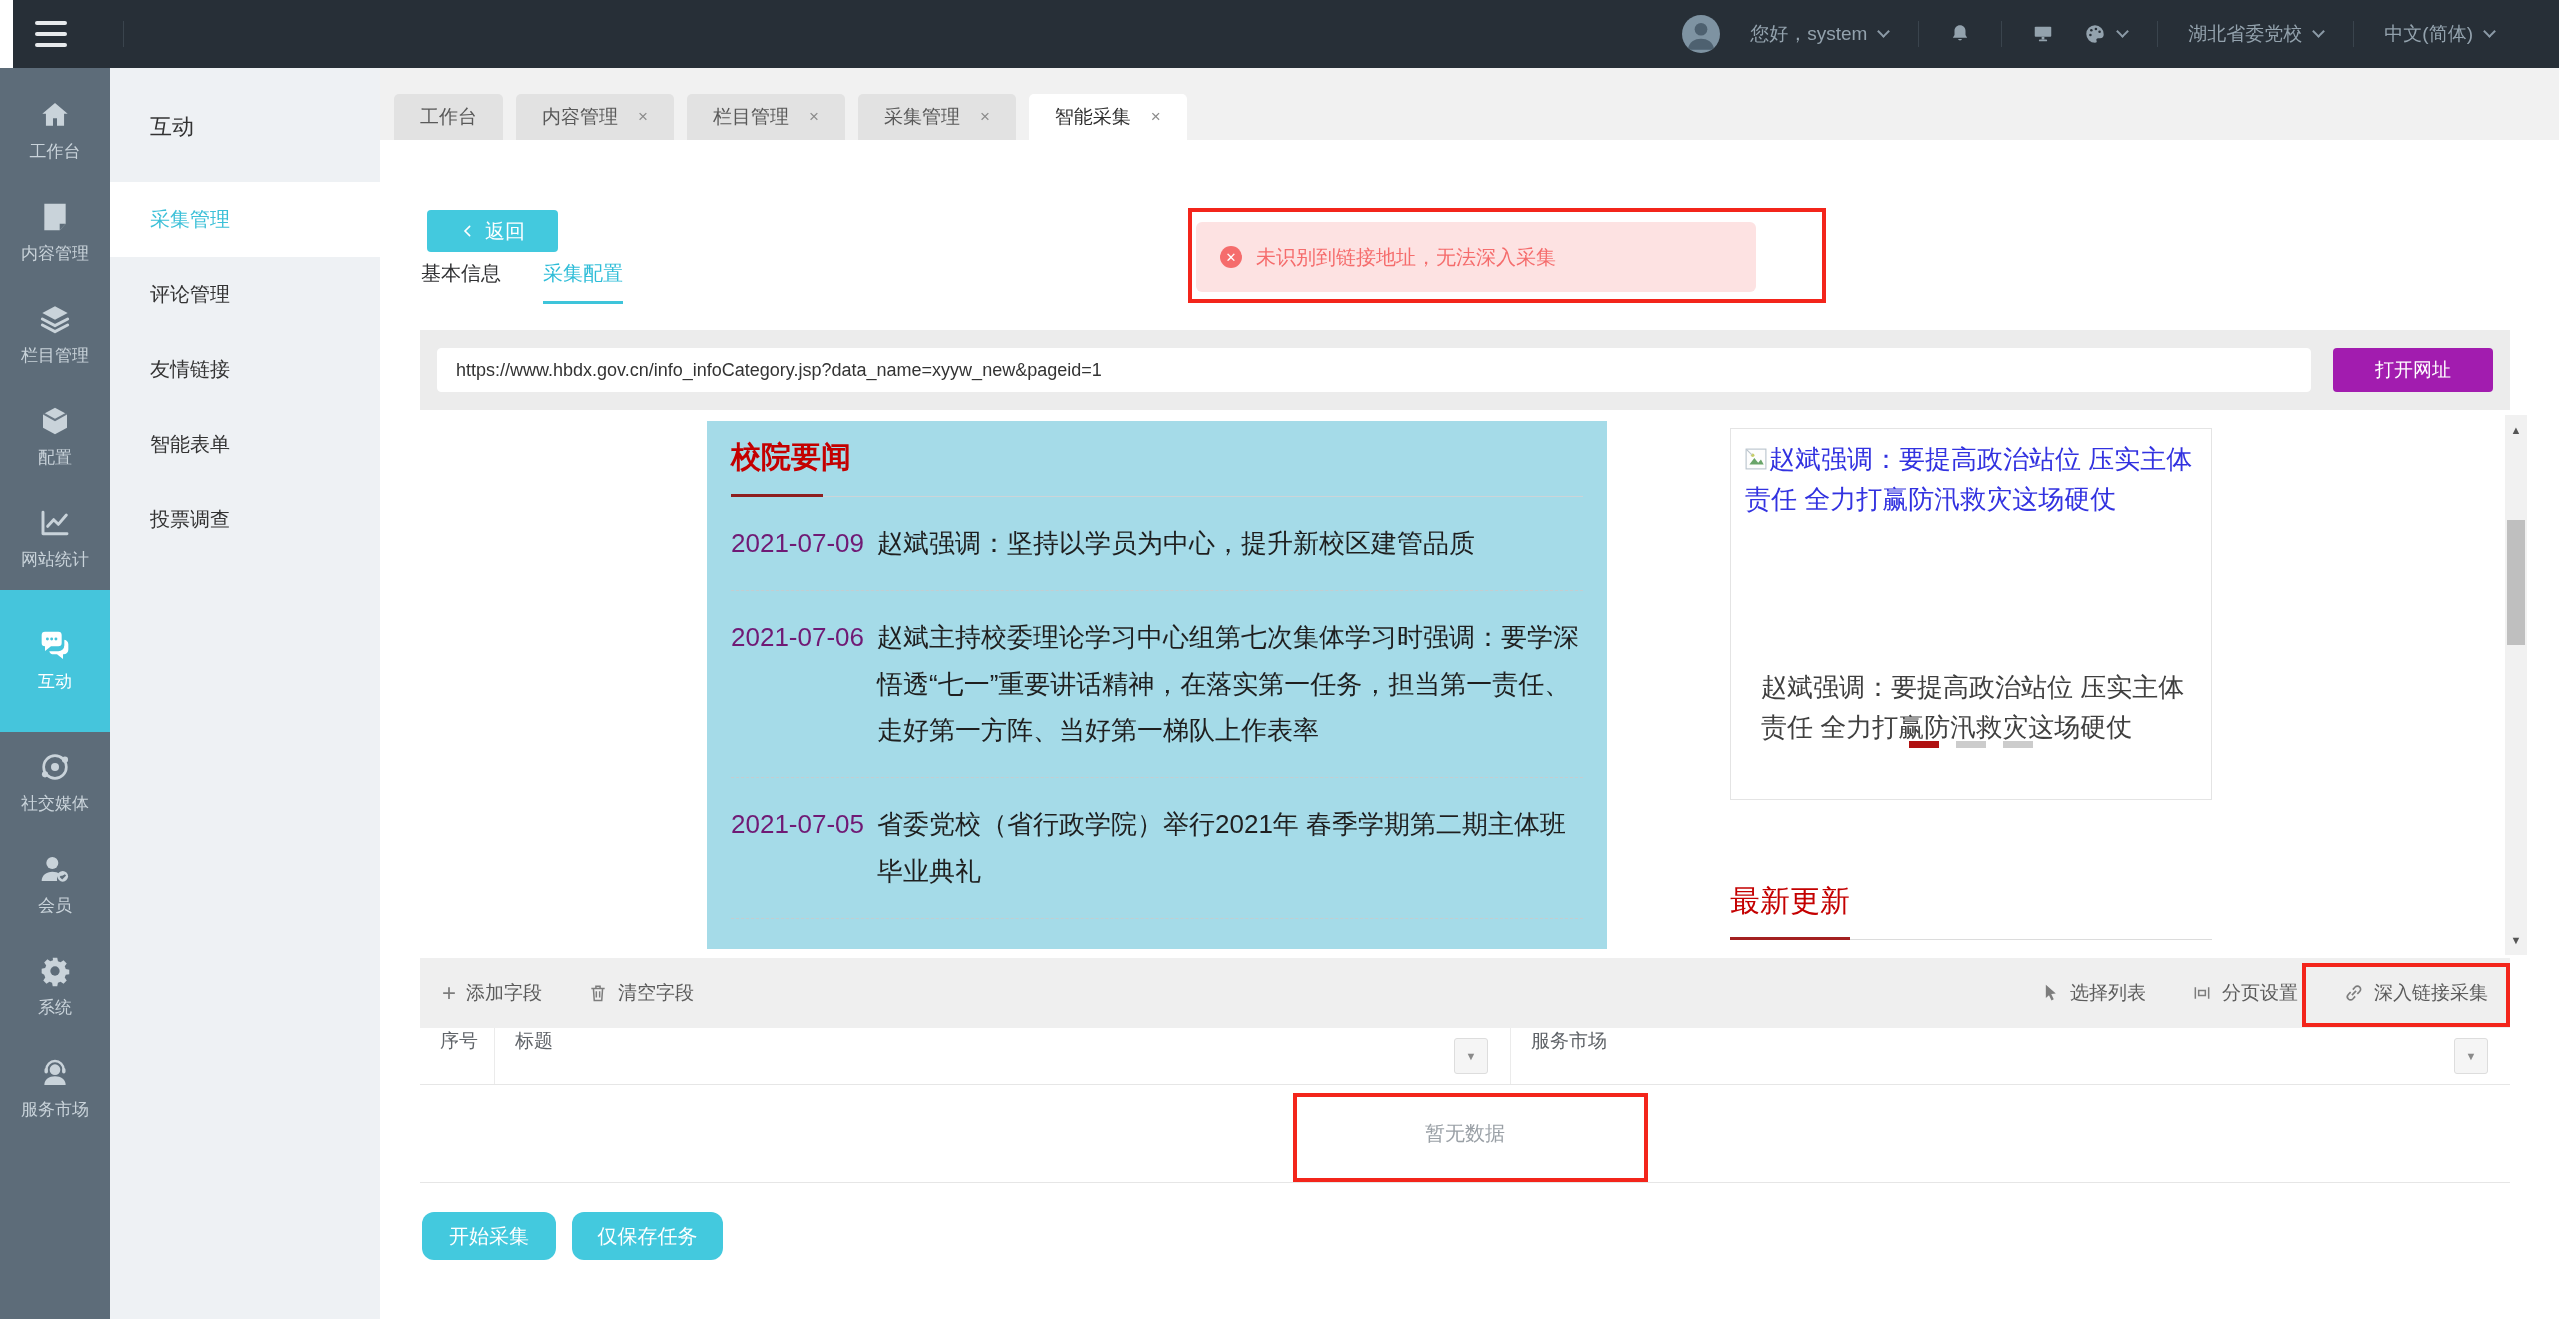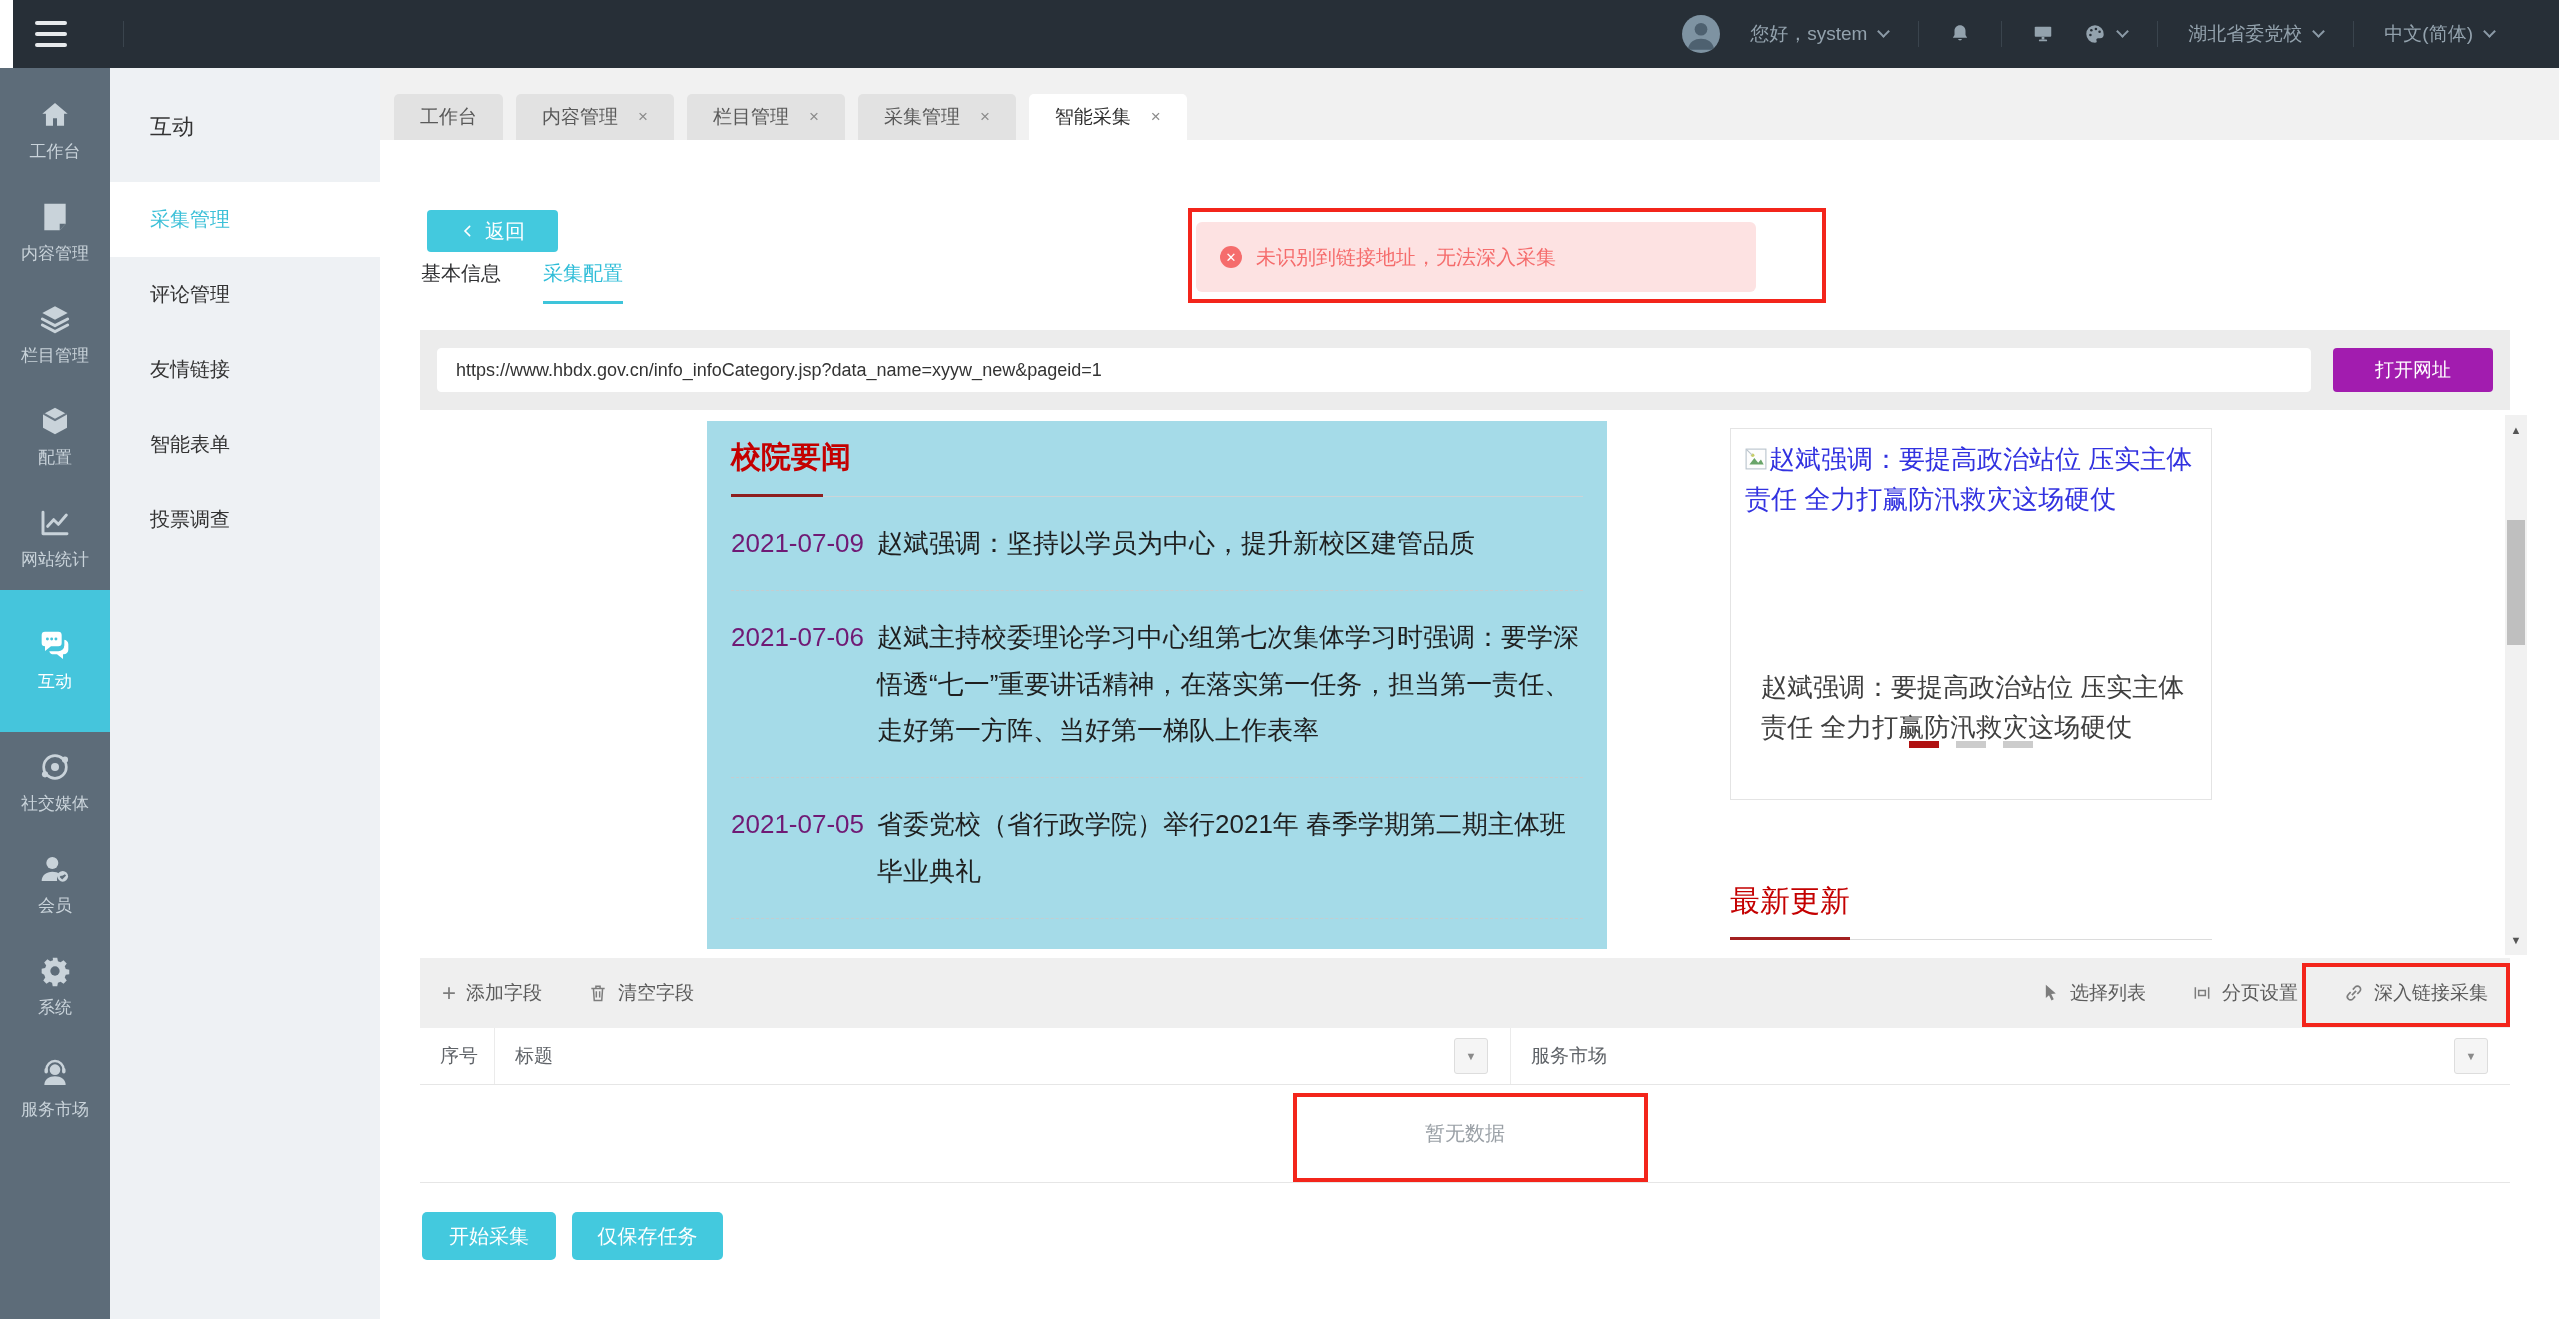--- a/index.html
+++ b/index.html
@@ -109,31 +109,31 @@
            display:flex;align-items:center;padding:0 22px;gap:46px;font-size:19px;color:#5c5c5c}
   .tool{display:flex;align-items:center;gap:10px;cursor:pointer;white-space:nowrap}
   .tool svg{width:20px;height:20px;color:#7d7d7d}
   .tool .plus{font-size:24px;color:#7d7d7d;line-height:20px}
   .tb-spacer{flex:1}
   #ann-deeplink{left:1922px;top:823px;width:208px;height:64px}
 
   
   .thead{position:absolute;left:40px;top:888px;width:2090px;height:57px;display:flex;
          border-bottom:1px solid #e6e6e6;font-size:19px;color:#5f6368;background:#fff}
-  .th{display:flex;align-items:center;position:relative;padding-left:20px;border-right:1px solid #ebebeb}
+  .th{display:flex;align-items:flex-start;position:relative;padding-left:20px;border-right:1px solid #ebebeb}
   .th1{width:75px}.th2{width:1016px}.th3{flex:1;border-right:none}
   .th-dd{position:absolute;right:22px;top:10px;width:34px;height:36px;background:#f5f5f5;
          border:1px solid #ddd;border-radius:3px;display:flex;align-items:center;justify-content:center;
          font-size:11px;color:#8a8a8a;cursor:pointer}
   .empty-row{position:absolute;left:40px;top:945px;width:2090px;height:97px;display:flex;
              align-items:center;justify-content:center;color:#9aa0a6;font-size:20px}
   .table-bottom{position:absolute;left:40px;top:1042px;width:2090px;height:1px;background:#e6e6e6}
   #ann-nodata{left:913px;top:953px;width:355px;height:89px}
 
-  .act-btn{position:absolute;top:1072px;height:48px;background:#43c9de;border-radius:5px;color:#fff;
+  .act-btn{position:absolute;top:1072px;height:48px;background:#43c9de;border-radius:12px;color:#fff;
            font-size:20px;display:flex;align-items:center;justify-content:center;cursor:pointer}
   .btn-start{left:42px;width:134px}
   .btn-save{left:192px;width:151px}
 </style>
 </head>
 <body>
 
 <div class="page">
 
   <div class="topbar">

